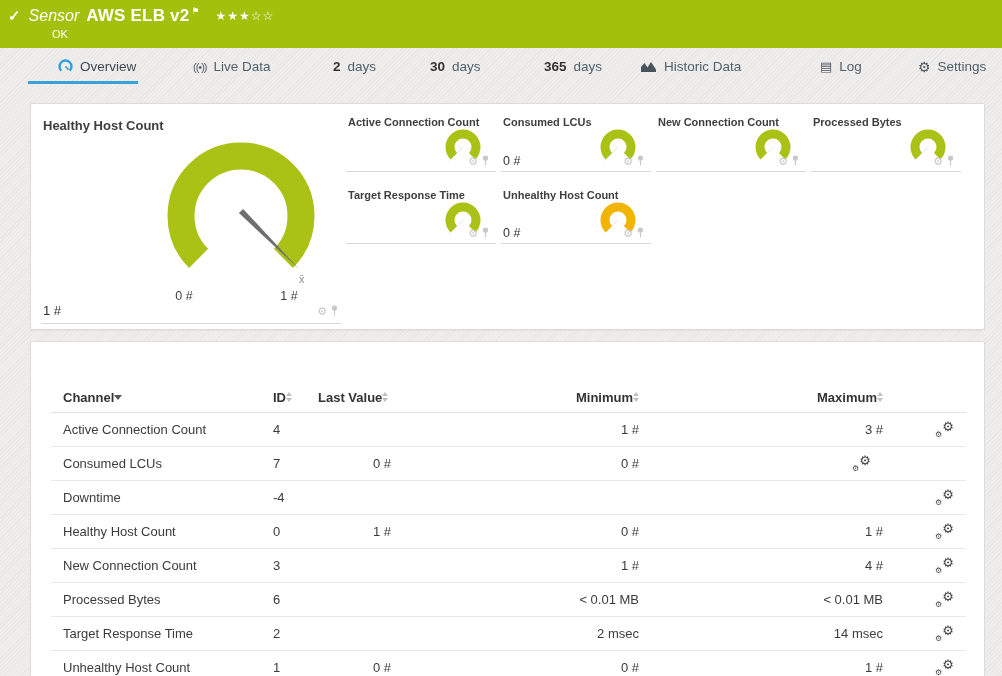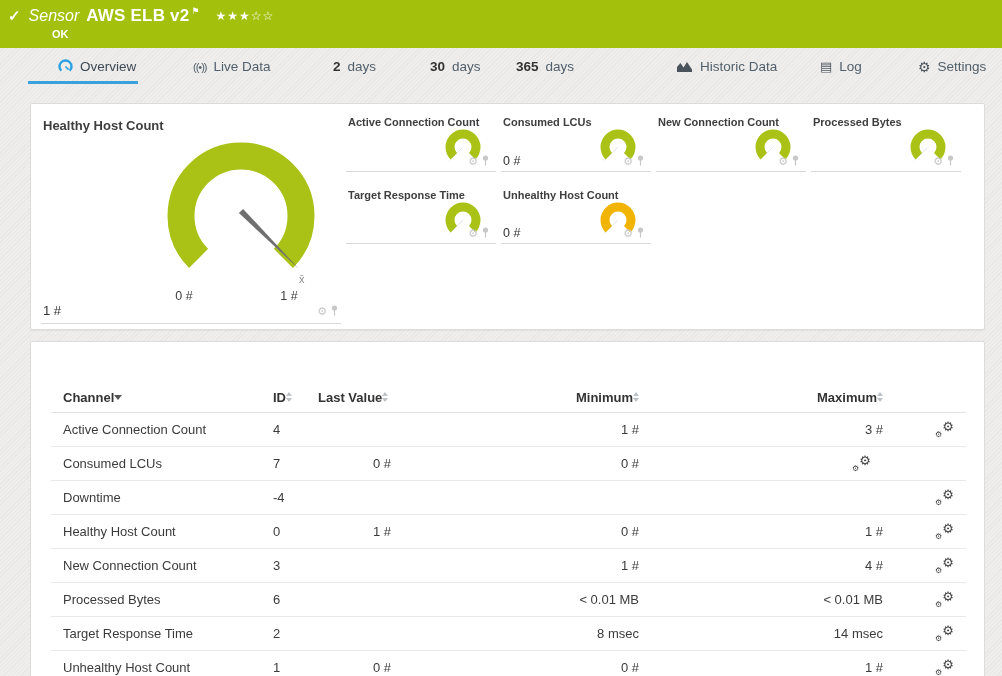--- a/index.html
+++ b/index.html
@@ -13,30 +13,30 @@
   .topbar{
     position:absolute;left:0;top:0;width:1002px;height:48px;
     background:var(--brand-green,#a3c10c);color:#fff;
   }
   .topbar-row1{position:absolute;left:8px;top:6px;display:flex;align-items:baseline;}
   .check-ic{font-size:15px;font-weight:bold;margin-right:8px;}
   .kind{font-style:italic;font-size:16px;margin-right:7px;}
   .sname{font-weight:bold;font-size:17px;letter-spacing:.2px;}
   .flag-ic{font-size:9px;vertical-align:super;position:relative;top:-7px;margin-left:2px;}
   .stars{margin-left:16px;font-size:12px;letter-spacing:1px;position:relative;top:-1px;}
-  .status-ok{position:absolute;left:52px;top:28px;font-size:11px;font-weight:bold;}
+  .status-ok{position:absolute;left:52px;top:28px;font-size:11px;font-weight:normal;}
   
   .tabs{position:absolute;left:0;top:48px;width:954px;height:44px;}
   .tab{position:absolute;top:11px;display:flex;align-items:center;gap:7px;
        font-size:13.5px;color:#51606c;cursor:pointer;white-space:nowrap;}
   .tab .num{font-weight:bold;color:#333;}
   .tab.active{color:#3d4a55;}
   .tab.active::after{content:"";position:absolute;left:-30px;right:-2px;top:22px;height:3px;background:var(--tab-accent,#3ba1dd);}
   .t-ov{left:58px;} .t-live{left:193px;} .t-2d{left:333px;} .t-30d{left:430px;}
-  .t-365d{left:516px;} .t-hist{left:676px;} .t-log{left:820px;} .t-set{left:918px;}
+  .t-365d{left:544px;} .t-hist{left:640px;} .t-log{left:820px;} .t-set{left:918px;}
   .live-glyph{font-size:11px;letter-spacing:-1px;color:#51606c;}
   .glyph-ic{font-size:13px;color:#4a535c;line-height:1;}
   .gear-glyph{font-size:14px;color:#4a535c;line-height:1;}
   
   .card{position:absolute;background:#fff;border:1px solid #dcdcdc;border-radius:2px;
         box-shadow:0 1px 1px rgba(0,0,0,0.05);box-sizing:border-box;}
   .gauge-card{left:30px;top:103px;width:955px;height:227px;}
   .table-card{left:30px;top:341px;width:955px;height:360px;}
   
   .main-cell{position:absolute;left:10px;top:6px;width:300px;height:213px;border-bottom:1px solid #d9d9d9;}
@@ -385,21 +385,21 @@
             <span class="g-big">⚙</span>
             <span class="g-sm">⚙</span>
           </span>
         </div>
     </div>
 
     <div class="t-row">
       <div>Target Response Time</div>
       <div>2</div>
       <div class="cell-r"></div>
-      <div class="cell-r">8 msec</div>
+      <div class="cell-r">2 msec</div>
       <div class="cell-r">14 msec</div>
       <div class="edit-cell">
           <span class="edit-ic">
             <span class="g-big">⚙</span>
             <span class="g-sm">⚙</span>
           </span>
         </div>
     </div>
 
     <div class="t-row">

